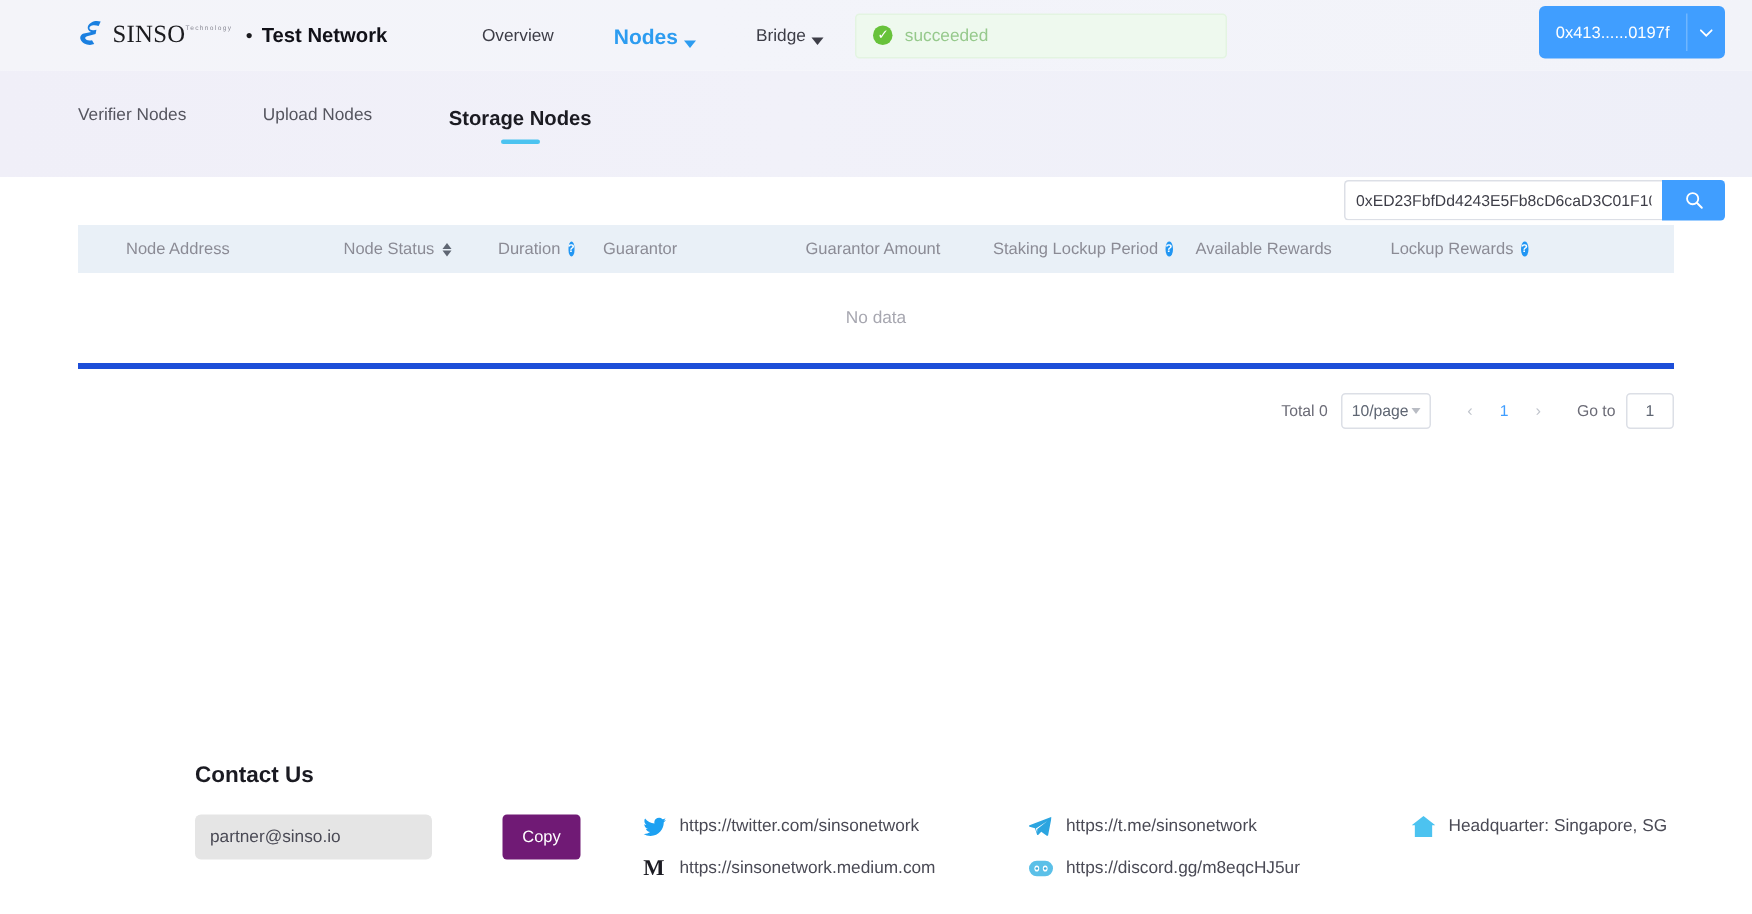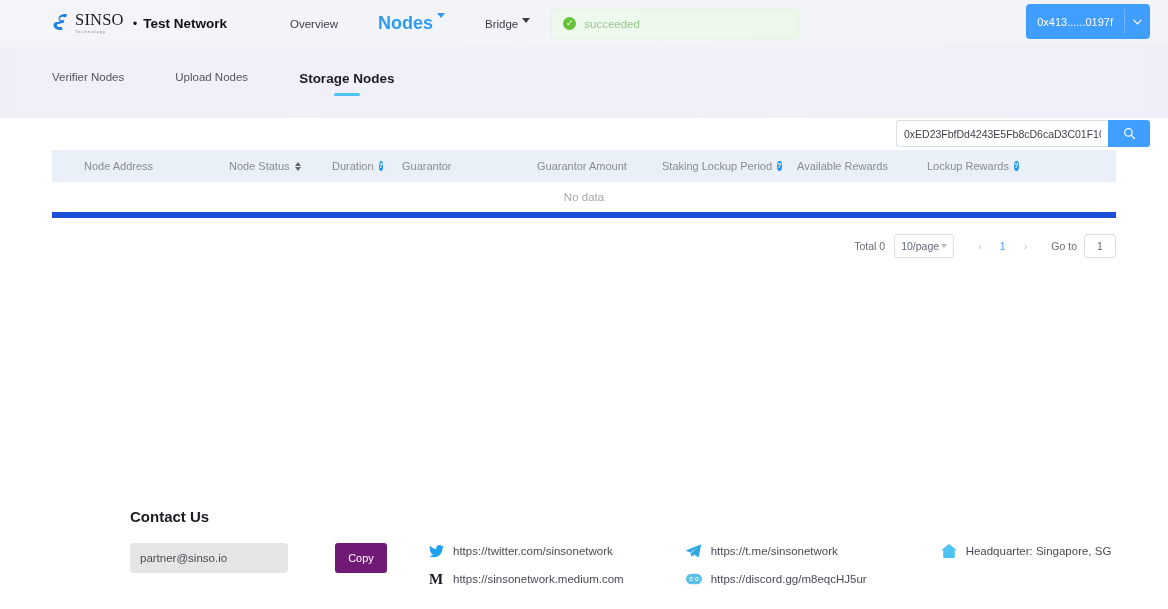--- a/index.html
+++ b/index.html
@@ -15,32 +15,32 @@
     height: 47px;
     background: linear-gradient(90deg, #f4f4f9 0%, #f3f4fa 40%, #f2f3f9 100%);
     display: flex;
     align-items: center;
     padding-left: 52px;
     padding-right: 18px;
     position: relative;
   }
   .brand { display: flex; align-items: center; gap: 0px; }
   .logo-mark { width: 22px; height: 24px; margin-right: 1px; flex: none; }
-  .logo-text-wrap { display: flex; flex-direction: column; line-height: 1; }
+  .logo-text-wrap { display: flex; flex-direction: row; line-height: 1; }
   .logo-word { font-size: 16.5px; color: #1b1b1f; letter-spacing: .2px; font-family: "Liberation Serif", serif; }
   .logo-sub { font-size: 4.4px; color: #8a8a96; letter-spacing: .9px; margin-top: 1.5px; font-family: "Liberation Sans", sans-serif; }
   .brand-sep { margin: 0 6px 0 9px; color: #1b1b1f; font-size: 13px; }
   .brand-net { font-size: 13.5px; font-weight: bold; color: #111118; }
 
   .nav { display: flex; align-items: center; margin-left: 63px; gap: 40px; }
   .nav-item {
     font-size: 11.5px; color: #3d3d47; white-space: nowrap;
-    display: flex; align-items: flex-start; gap: 4px; cursor: pointer;
-  }
-  .nav-item.active { color: #2d9cf0; font-weight: bold; font-size: 18px; }
+    display: flex; align-items: flex-end; gap: 4px; cursor: pointer;
+  }
+  .nav-item.active { color: #2d9cf0; font-weight: bold; font-size: 14px; }
   .caret-d {
     width: 0; height: 0; border-left: 4px solid transparent;
     border-right: 4px solid transparent; border-top: 5px solid currentColor;
     display: inline-block;
   }
 
   .toast {
     margin-left: 21px;
     width: 248px; height: 30px;
     background: #eef9ee; border: 1px solid #e3f4e1; border-radius: 3px;
@@ -117,22 +117,22 @@
   }
   .sort-caret { display: inline-flex; flex-direction: column; gap: 1px; }
   .sort-up { width: 0; height: 0; border-left: 3.5px solid transparent; border-right: 3.5px solid transparent; border-bottom: 4px solid #5f6673; }
   .sort-dn { width: 0; height: 0; border-left: 3.5px solid transparent; border-right: 3.5px solid transparent; border-top: 4px solid #5f6673; }
   .info-icon {
     width: 10px; height: 10px; border-radius: 50%; background: #2196f3;
     color: #fff; font-size: 7.5px; line-height: 10px; text-align: center;
     font-weight: bold; display: inline-block; cursor: pointer;
   }
   .tbody {
-    height: 36px; display: flex; align-items: center; justify-content: center;
-    border-bottom: 6px solid #1d4ed8; background: #fff;
+    height: 64px; display: flex; align-items: center; justify-content: center;
+    border-bottom: 4px solid #1d4ed8; background: #fff;
   }
   .nodata { font-size: 11.5px; color: #a7a7b0; }
 
   
   .pager {
     display: flex; align-items: center; justify-content: flex-end;
     gap: 0; margin-top: 16px; padding-right: 52px;
     font-size: 10.5px; color: #6b6b76;
   }
   .pg-total { margin-right: 9px; }

